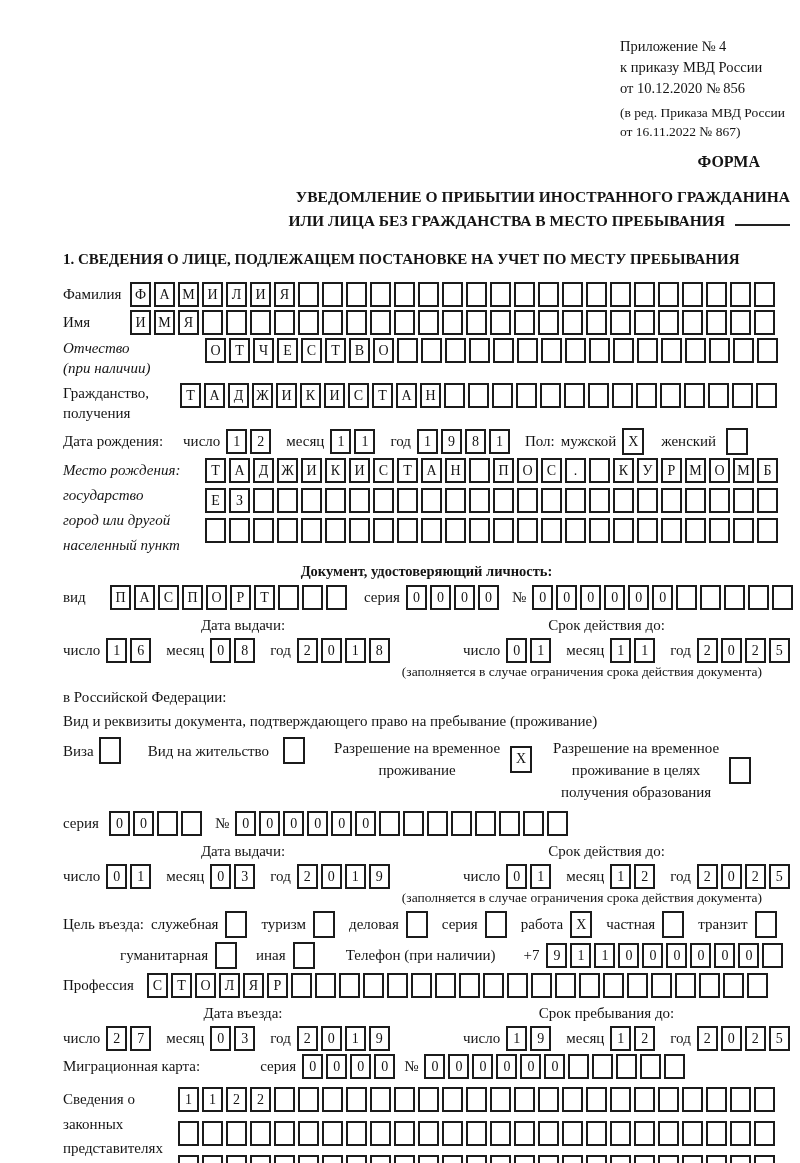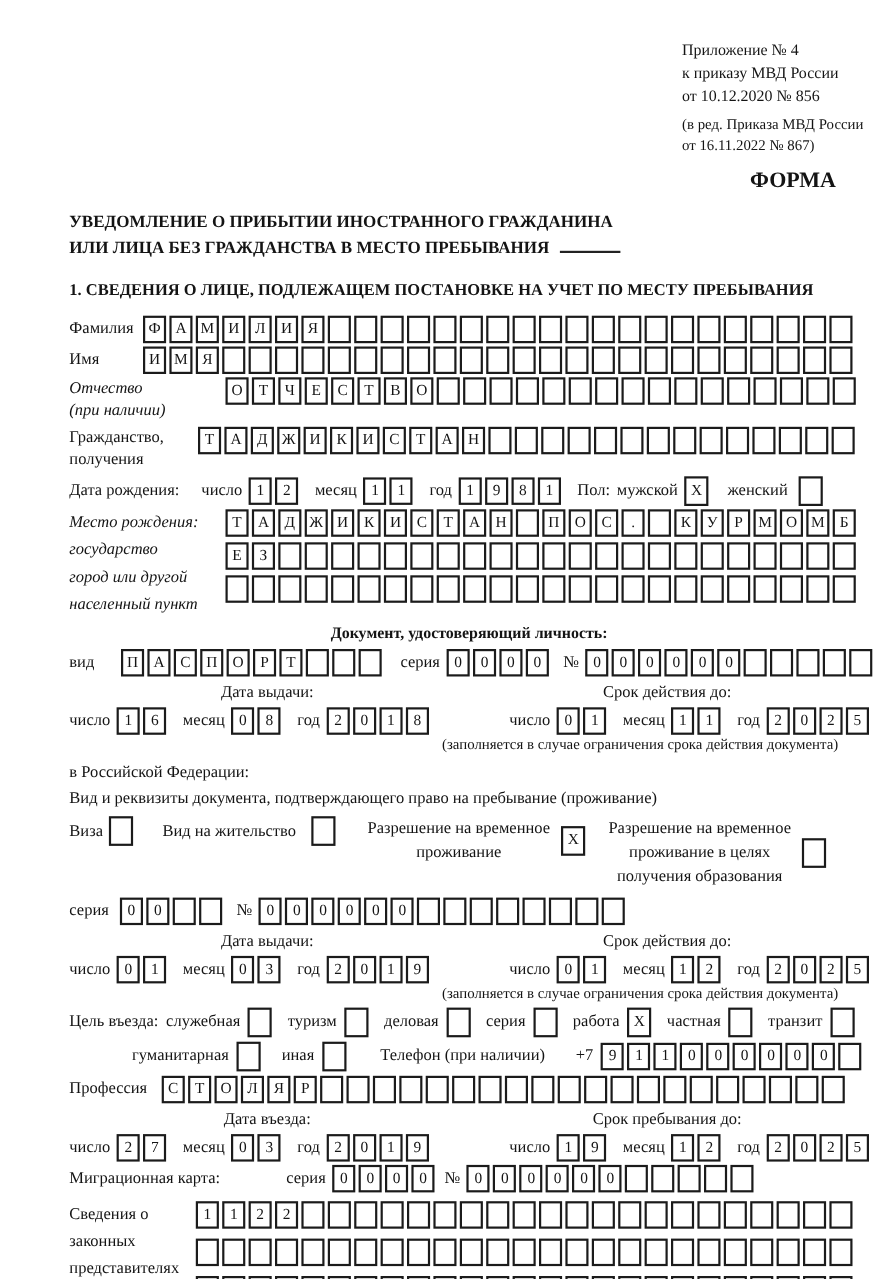--- a/index.html
+++ b/index.html
@@ -5,23 +5,23 @@
   * { margin:0; padding:0; box-sizing:border-box; }
   html,body { background:#fff; }
   .page {
     width:800px; height:1163px; margin:0 auto; background:#fff; color:#141414;
     font-family:"Liberation Serif","DejaVu Serif",serif; position:relative; overflow:hidden;
   }
   .content { padding:36px 10px 0 63px; }
 
   .ref { margin-left:557px; font-size:14.5px; line-height:21px; }
   .ref-small { margin-left:557px; font-size:13.5px; line-height:19px; margin-top:4px; }
-  .forma { text-align:right; padding-right:30px; font-weight:bold; font-size:20px; margin-top:12px; }
-
-  .title { text-align:left; font-weight:bold; font-size:15.5px; line-height:24px; margin-top:14px; }
+  .forma { text-align:right; padding-right:30px; font-weight:bold; font-size:16px; margin-top:12px; }
+
+  .title { text-align:right; font-weight:bold; font-size:15.5px; line-height:24px; margin-top:14px; }
   .uline { display:inline-block; width:55px; border-bottom:2px solid #222; margin-left:10px; }
 
   .sec1-heading { font-weight:bold; font-size:15px; margin-top:18px; margin-bottom:14px; }
 
   .row { display:flex; align-items:flex-start; margin-bottom:3px; }
   .lbl { font-size:15px; line-height:25px; white-space:nowrap; }
   .lbl2 { font-size:15px; line-height:20px; }
   .boxes { display:flex; flex-wrap:nowrap; }
   .cell {
     display:inline-flex; align-items:center; justify-content:center; flex:0 0 auto;

